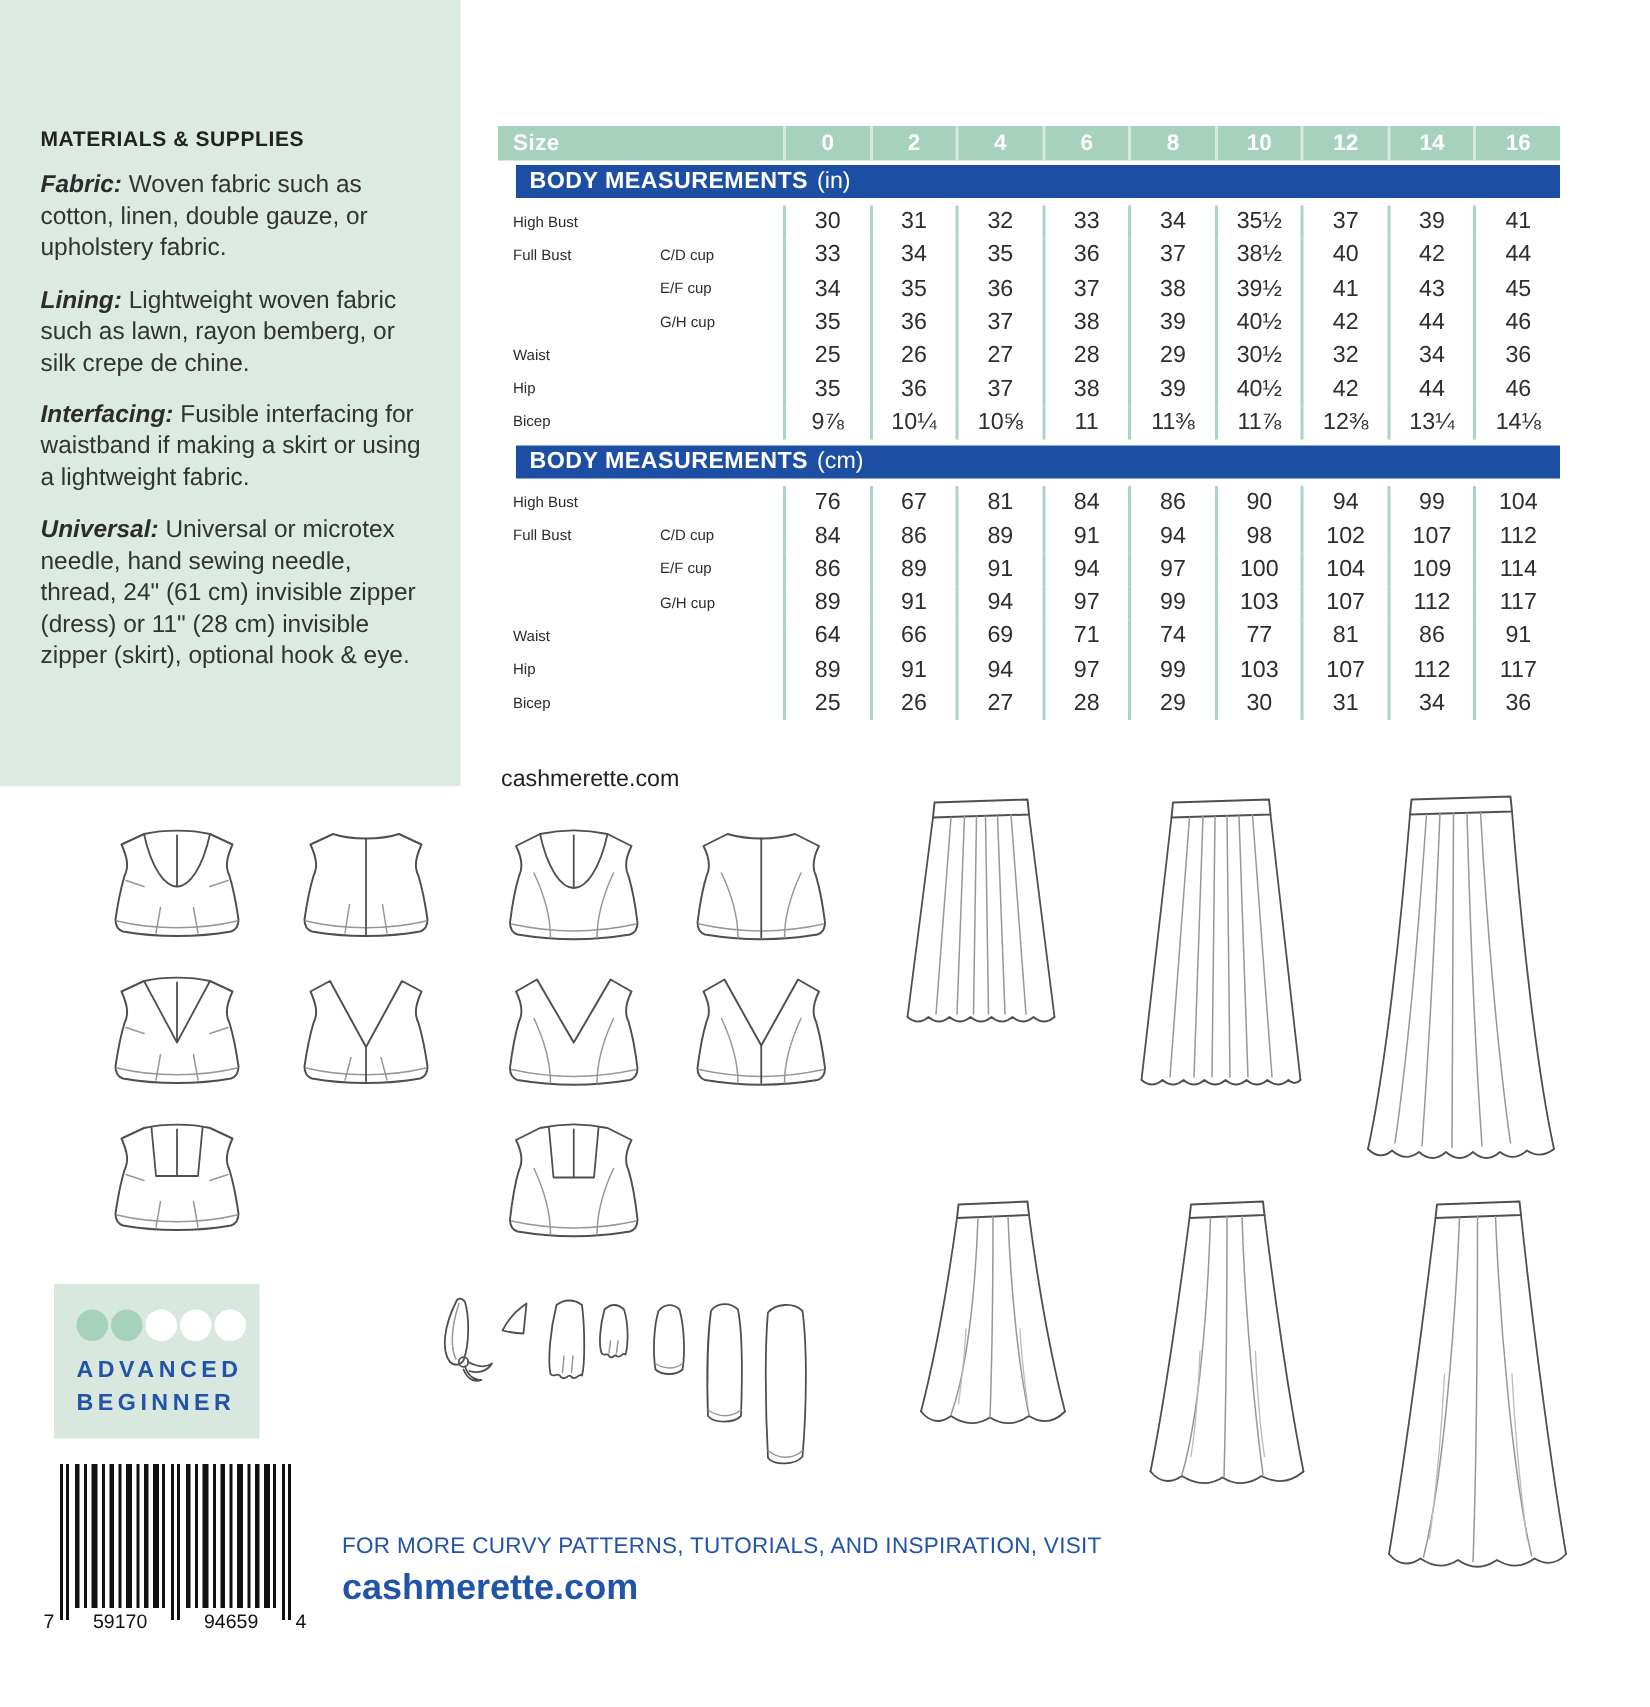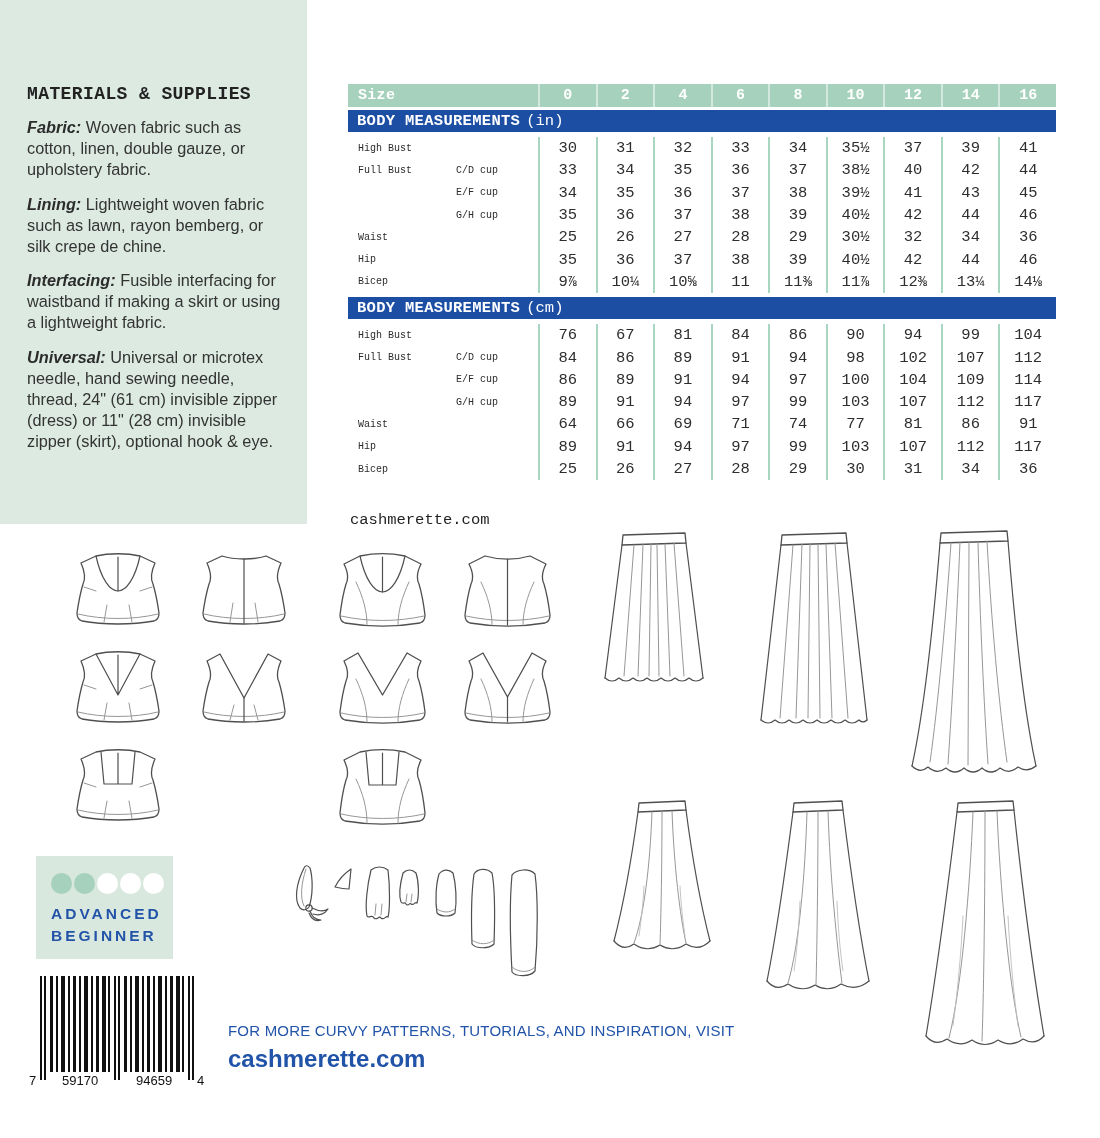--- a/index.html
+++ b/index.html
@@ -2,35 +2,35 @@
 <html><head>
 <meta charset="utf-8">
 <style>
   html,body{margin:0;padding:0;background:#fff;}
   .page{position:relative;width:1100px;height:1138px;background:#ffffff;overflow:hidden;
         font-family:"Liberation Sans","DejaVu Sans",sans-serif;color:#2e2e2e;}
 
   
   .sidebar{position:absolute;left:0;top:0;width:307px;height:524px;background:#dceae2;
            box-sizing:border-box;padding:84px 24px 0 27px;}
-  .sidebar h2{margin:0 0 13px 0;font-size:18px;letter-spacing:.4px;color:#222;font-weight:700;font-family:Liberation Mono, monospace;}
+  .sidebar h2{margin:0 0 13px 0;font-size:14px;letter-spacing:.4px;color:#222;font-weight:700;}
   .side-para{margin:0 0 13px 0;font-size:16.3px;line-height:1.3;color:#333;}
   .side-para strong{color:#2c2c2c;font-style:italic;}
 
   
-  .size-table{position:absolute;left:348px;top:84px;width:708px;font-family:Liberation Mono, monospace;}
+  .size-table{position:absolute;left:332px;top:84px;width:708px;}
   .size-band{height:23px;background:#a6d1bc;color:#fff;display:grid;
              grid-template-columns:190px 1fr;align-items:stretch;margin-bottom:3px;}
   .size-label{font-weight:700;font-size:15px;display:flex;align-items:center;padding-left:10px;letter-spacing:.3px;}
   .cells{display:grid;grid-template-columns:repeat(9,1fr);height:100%;}
   .cell{display:flex;align-items:center;justify-content:center;height:100%;
         border-left:2px solid #a9d6c1;font-size:15.5px;}
   .header-cells .cell{border-left:2px solid rgba(255,255,255,.5);font-weight:700;font-size:15px;color:#fff;}
   .section-band{height:22px;background:#1c4fa4;color:#fff;display:flex;align-items:center;
-                padding-left:9px;font-size:15.5px;margin-top:0;}
+                padding-left:9px;font-size:15.5px;margin-top:0;margin-left:12px;}
   .band-heading{font-weight:700;letter-spacing:.3px;}
   .band-unit{font-weight:400;margin-left:6px;}
   .rows{margin:5px 0 4px 0;}
   .trow{display:grid;grid-template-columns:108px 82px 1fr;height:22.3px;align-items:stretch;}
   .lab1,.lab2{display:flex;align-items:center;font-size:10px;color:#2b2b2b;}
   .lab1{padding-left:10px;}
   .footnote{margin:9px 0 0 2px;font-size:15.5px;color:#1f1f1f;line-height:1.35;}
   .footnote .it{font-style:italic;}
   .footnote .site{font-style:normal;}
 

